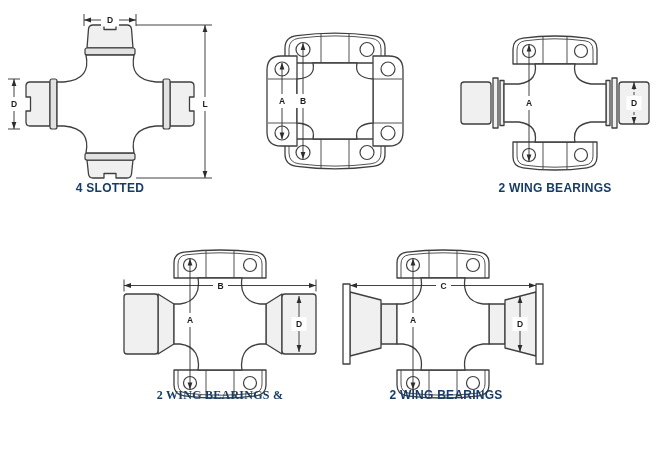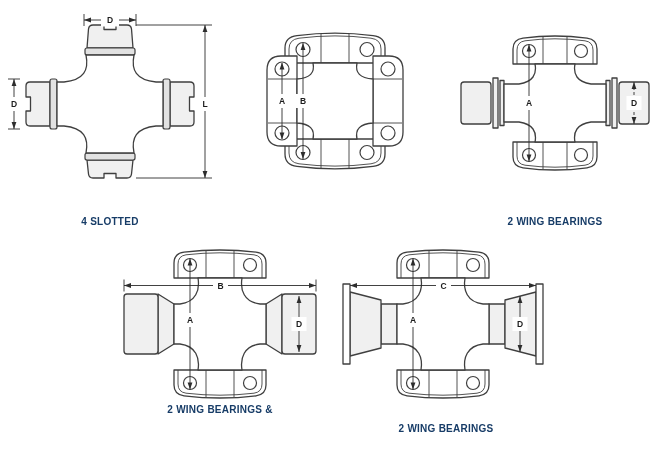--- a/index.html
+++ b/index.html
@@ -3,22 +3,22 @@
 <meta charset="utf-8">
 <style>
   html,body { margin:0; padding:0; background:#ffffff; }
   #canvas {
     position:relative; width:670px; height:450px; background:#ffffff;
     font-family:"Liberation Sans", sans-serif; overflow:hidden;
   }
   .fig-svg { position:absolute; }
   .caption {
     position:absolute; text-align:center;
-    font-weight:bold; font-size:10px; line-height:14px;
-    letter-spacing:0.25px; color:#173c67;margin-top:34px;
+    font-weight:bold; font-size:12px; line-height:14px;
+    letter-spacing:0.25px; color:#173c67;
   }
   
   .ol   { fill:#ffffff; stroke:#3f3f3f; stroke-width:1.3; stroke-linejoin:round; }
   .fl   { fill:#f0f0f0; stroke:#3f3f3f; stroke-width:1.3; stroke-linejoin:round; }
   .cap  { fill:#e2e2e2; stroke:#3f3f3f; stroke-width:1.2; }
   .hole { fill:#ffffff; stroke:#3f3f3f; stroke-width:1.2; }
   .thin { fill:none; stroke:#3f3f3f; stroke-width:0.9; }
   .dl   { stroke:#2d2d2d; stroke-width:0.9; fill:none; }
   .dash { stroke-dasharray:3,2; }
   .ar   { fill:#2d2d2d; stroke:none; }
@@ -210,21 +210,21 @@
       <text class="dim" x="80" y="77">A</text>
     </g>
     <g>
       <path class="dl" d="M 189,50 L 189,106"></path>
       <polygon class="ar" points="189,50 186.6,57 191.4,57"></polygon>
       <polygon class="ar" points="189,106 186.6,99 191.4,99"></polygon>
       <rect class="lblbg" x="181.5" y="71" width="15" height="14"></rect>
       <text class="dim" x="189" y="81">D</text>
     </g>
   </svg>
-  <div class="caption" style="left:110px; top:369px; width:220px;">
+  <div class="caption" style="left:110px; top:388px; width:220px;font-family:Liberation Serif, serif;">
     <div>2 WING BEARINGS &amp;</div>
   </div>
 
   <svg class="fig-svg" style="left:331px; top:246px;" width="230" height="160" viewBox="0 0 230 160">
     <g>
       <path class="ol" d="M 66,32 L 66,17 Q 66,7.5 76,6.2 Q 112,1.8 148,6.2 Q 158,7.5 158,17 L 158,32 Z"></path>
       <path class="thin" d="M 70,32 L 70,18 Q 70,10 78,8.8 Q 112,4.8 146,8.8 Q 154,10 154,18 L 154,32"></path>
       <path class="thin" d="M 98,5 L 98,32 M 126,5 L 126,32"></path>
       <circle class="hole" cx="82" cy="19" r="6.5"></circle>
       <circle class="hole" cx="142" cy="19" r="6.5"></circle>

